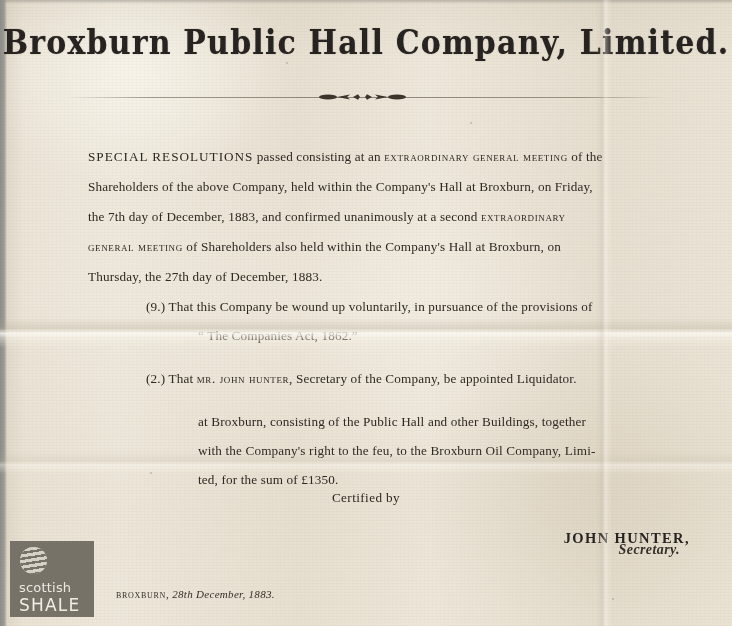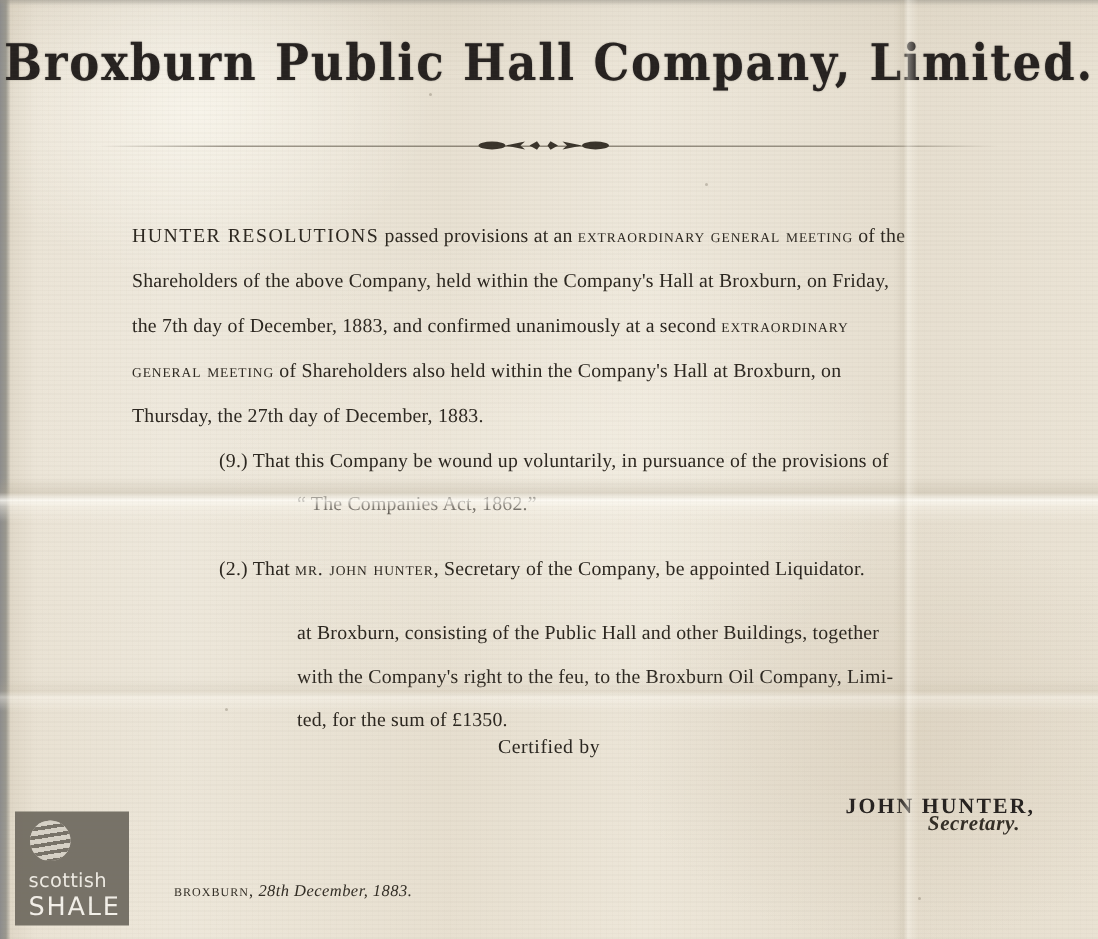--- a/index.html
+++ b/index.html
@@ -231,21 +231,21 @@
   .footer-line .date {
     font-style: italic;
     letter-spacing: 0.3px;
   }
 
   
   .watermark {
     position: absolute;
     left: 10px;
     top: 541px;
-    width: 76px;
+    width: 84px;
     height: 76px;
     background: #6f6a60;
     opacity: 0.93;
     display: flex;
     flex-direction: column;
     align-items: flex-start;
     justify-content: flex-start;
     padding: 6px 0 0 8px;
     box-sizing: border-box;
   }
@@ -317,21 +317,21 @@
           <path d="M66 6 L61 3.2 L59 6 L61 8.8 Z"></path>
           <path d="M82 6 L69 3.4 L72 6 L69 8.6 Z"></path>
           <ellipse cx="91" cy="6" rx="9" ry="2.6"></ellipse>
         </g>
       </svg>
     </div>
   </div>
 
   <div class="body">
     <div class="para-line">
-      <span class="caps-lead">HUNTER RESOLUTIONS</span><span> passed provisions at an </span><span class="sc">Extraordinary General Meeting</span><span> of the</span>
+      <span class="caps-lead">SPECIAL RESOLUTIONS</span><span> passed consisting at an </span><span class="sc">Extraordinary General Meeting</span><span> of the</span>
     </div>
     <div class="para-line">
       <span>Shareholders of the above Company, held within the Company's Hall at Broxburn, on Friday,</span>
     </div>
     <div class="para-line">
       <span>the 7th day of December, 1883, and confirmed unanimously at a second </span><span class="sc">Extraordinary</span>
     </div>
     <div class="para-line">
       <span class="sc">General Meeting</span><span> of Shareholders also held within the Company's Hall at Broxburn, on</span>
     </div>

